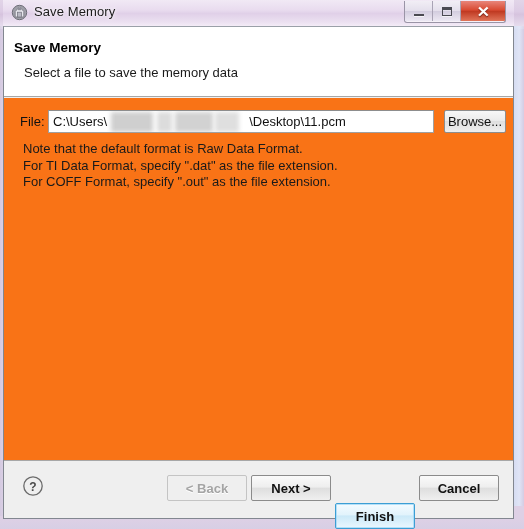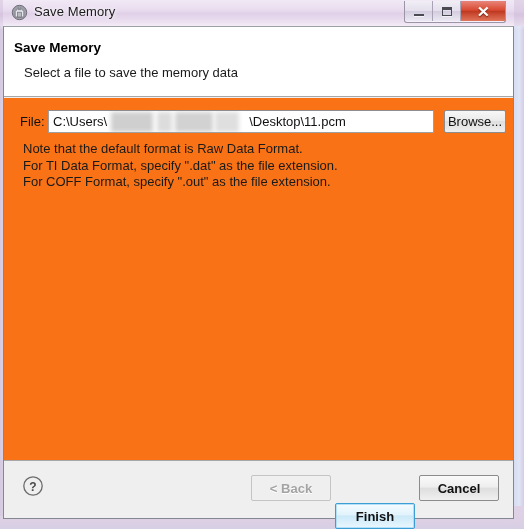--- a/index.html
+++ b/index.html
@@ -438,19 +438,20 @@
     <div id="dlg-footer">
       <div id="help-icon">
         <svg width="22" height="22" viewBox="0 0 22 22">
           <circle cx="11" cy="11" r="9.2" fill="none" stroke="#6b6b6b" stroke-width="1.3"></circle>
           <text x="11" y="15.6" text-anchor="middle" font-family="Liberation Sans, sans-serif" font-size="12" font-weight="bold" fill="#4a4a4a">?</text>
         </svg>
       </div>
 
       <div id="footer-buttons">
         <div class="btn disabled">&lt; Back</div>
+        <div class="btn">Next &gt;</div>
         <div class="btn default">Finish</div>
         <div class="btn">Cancel</div>
       </div>
     </div>
 
   </div>
 </div>
 
 </body></html>

